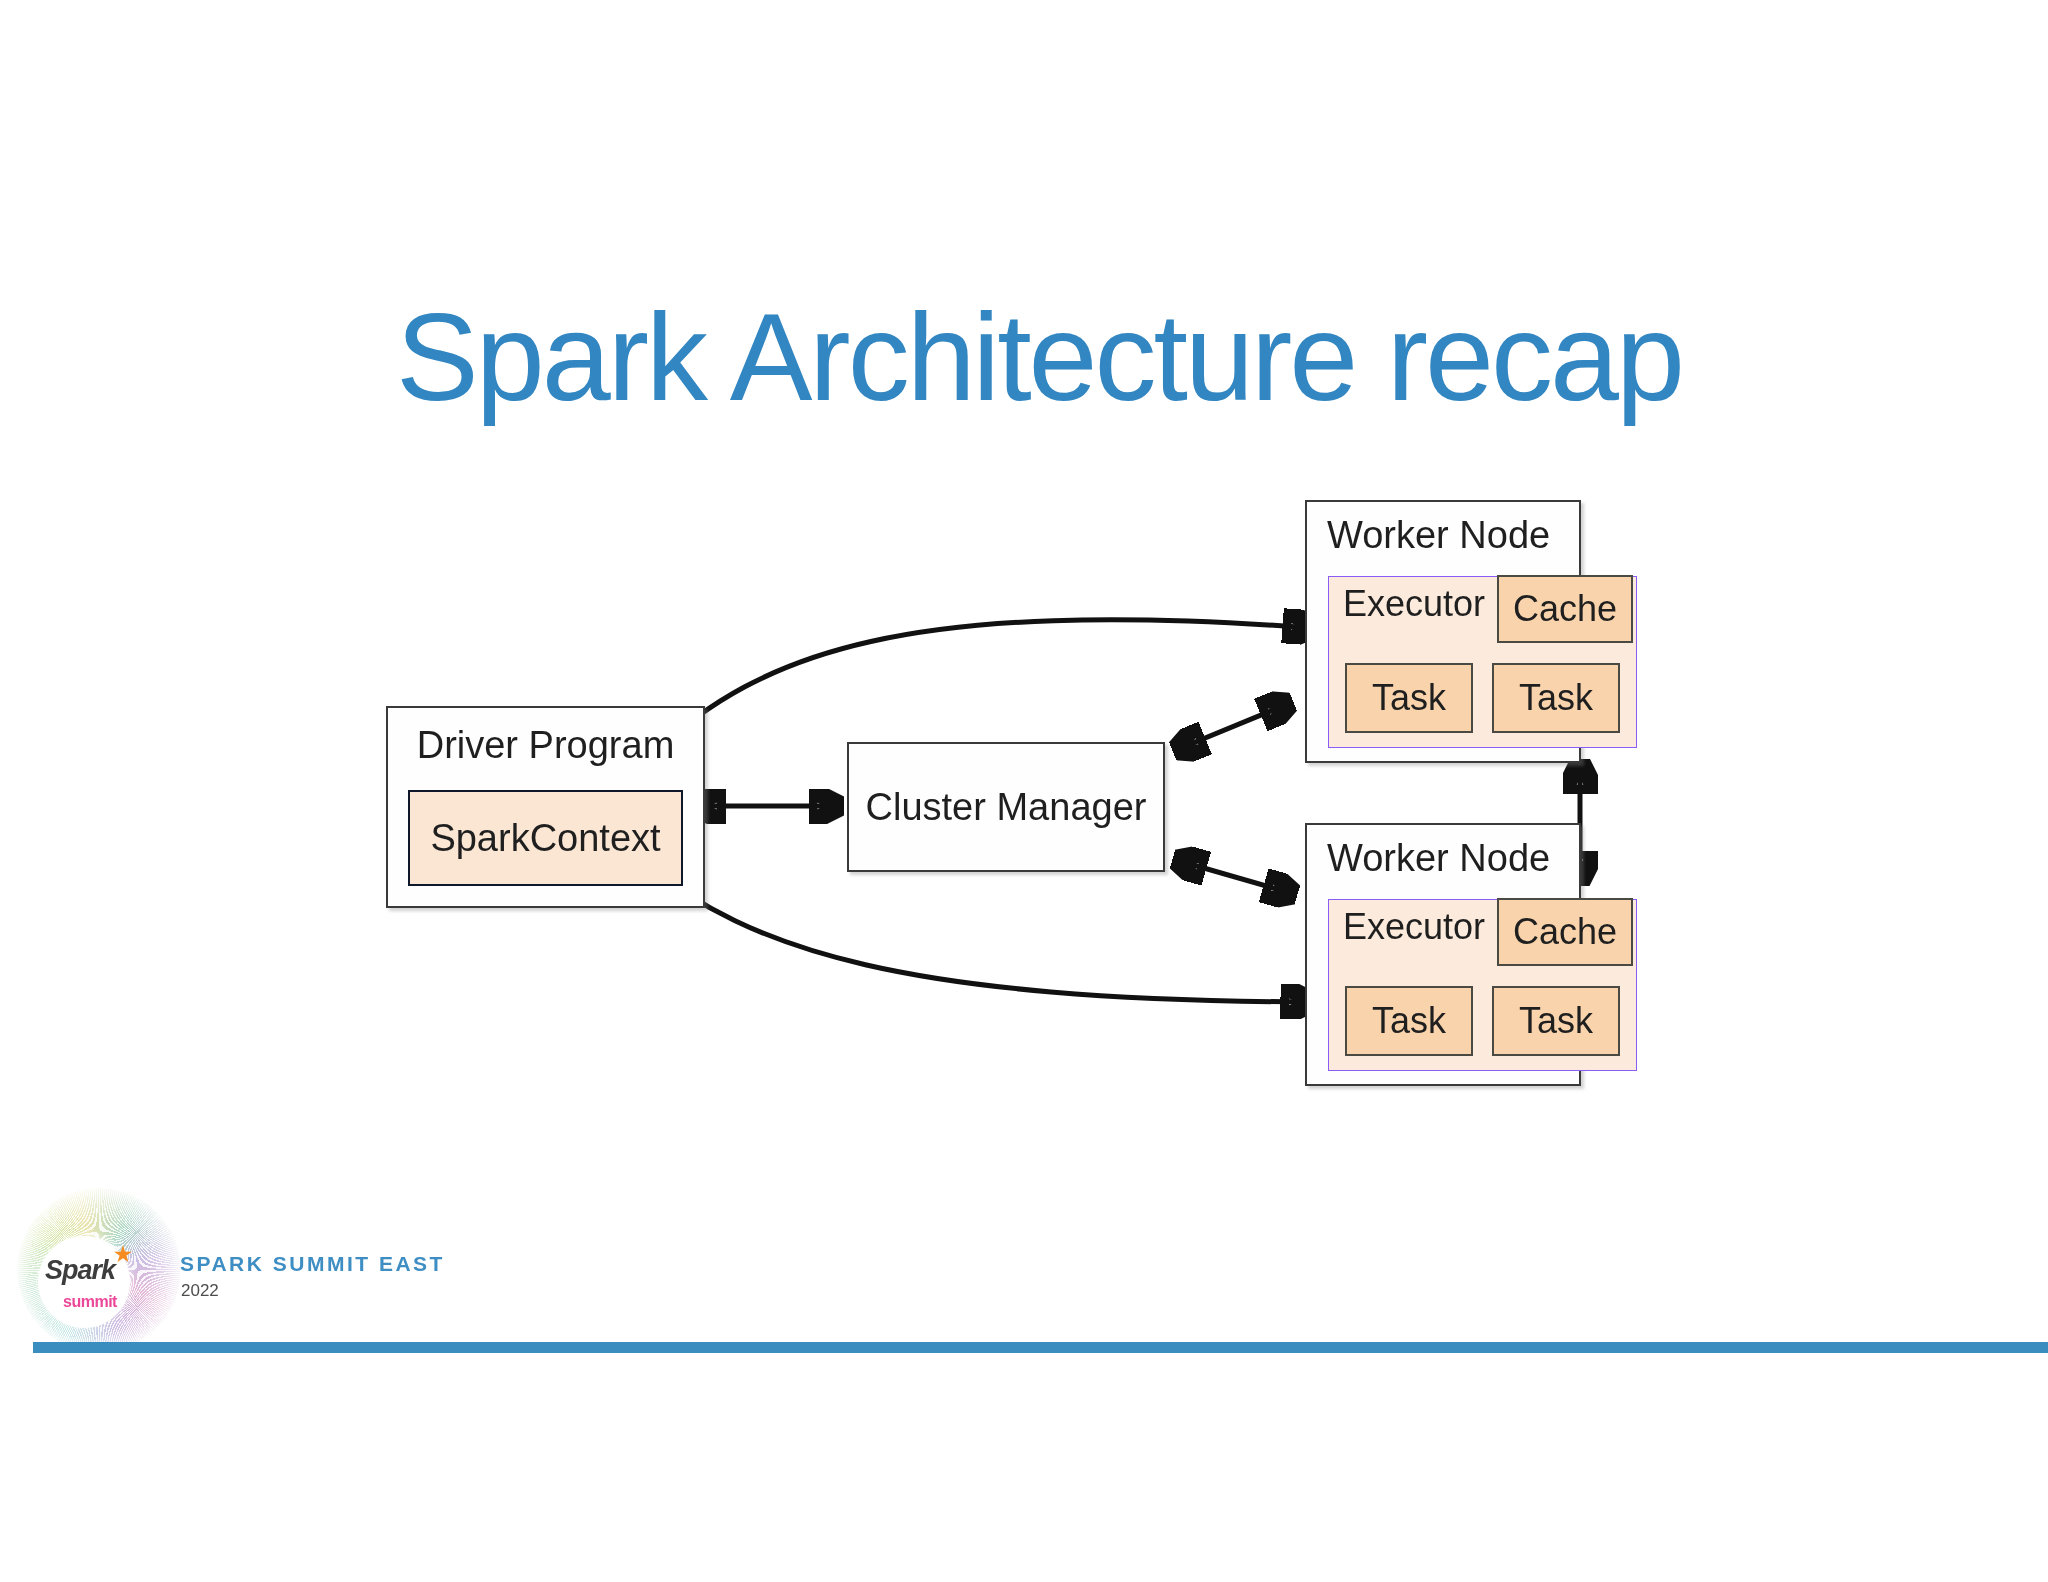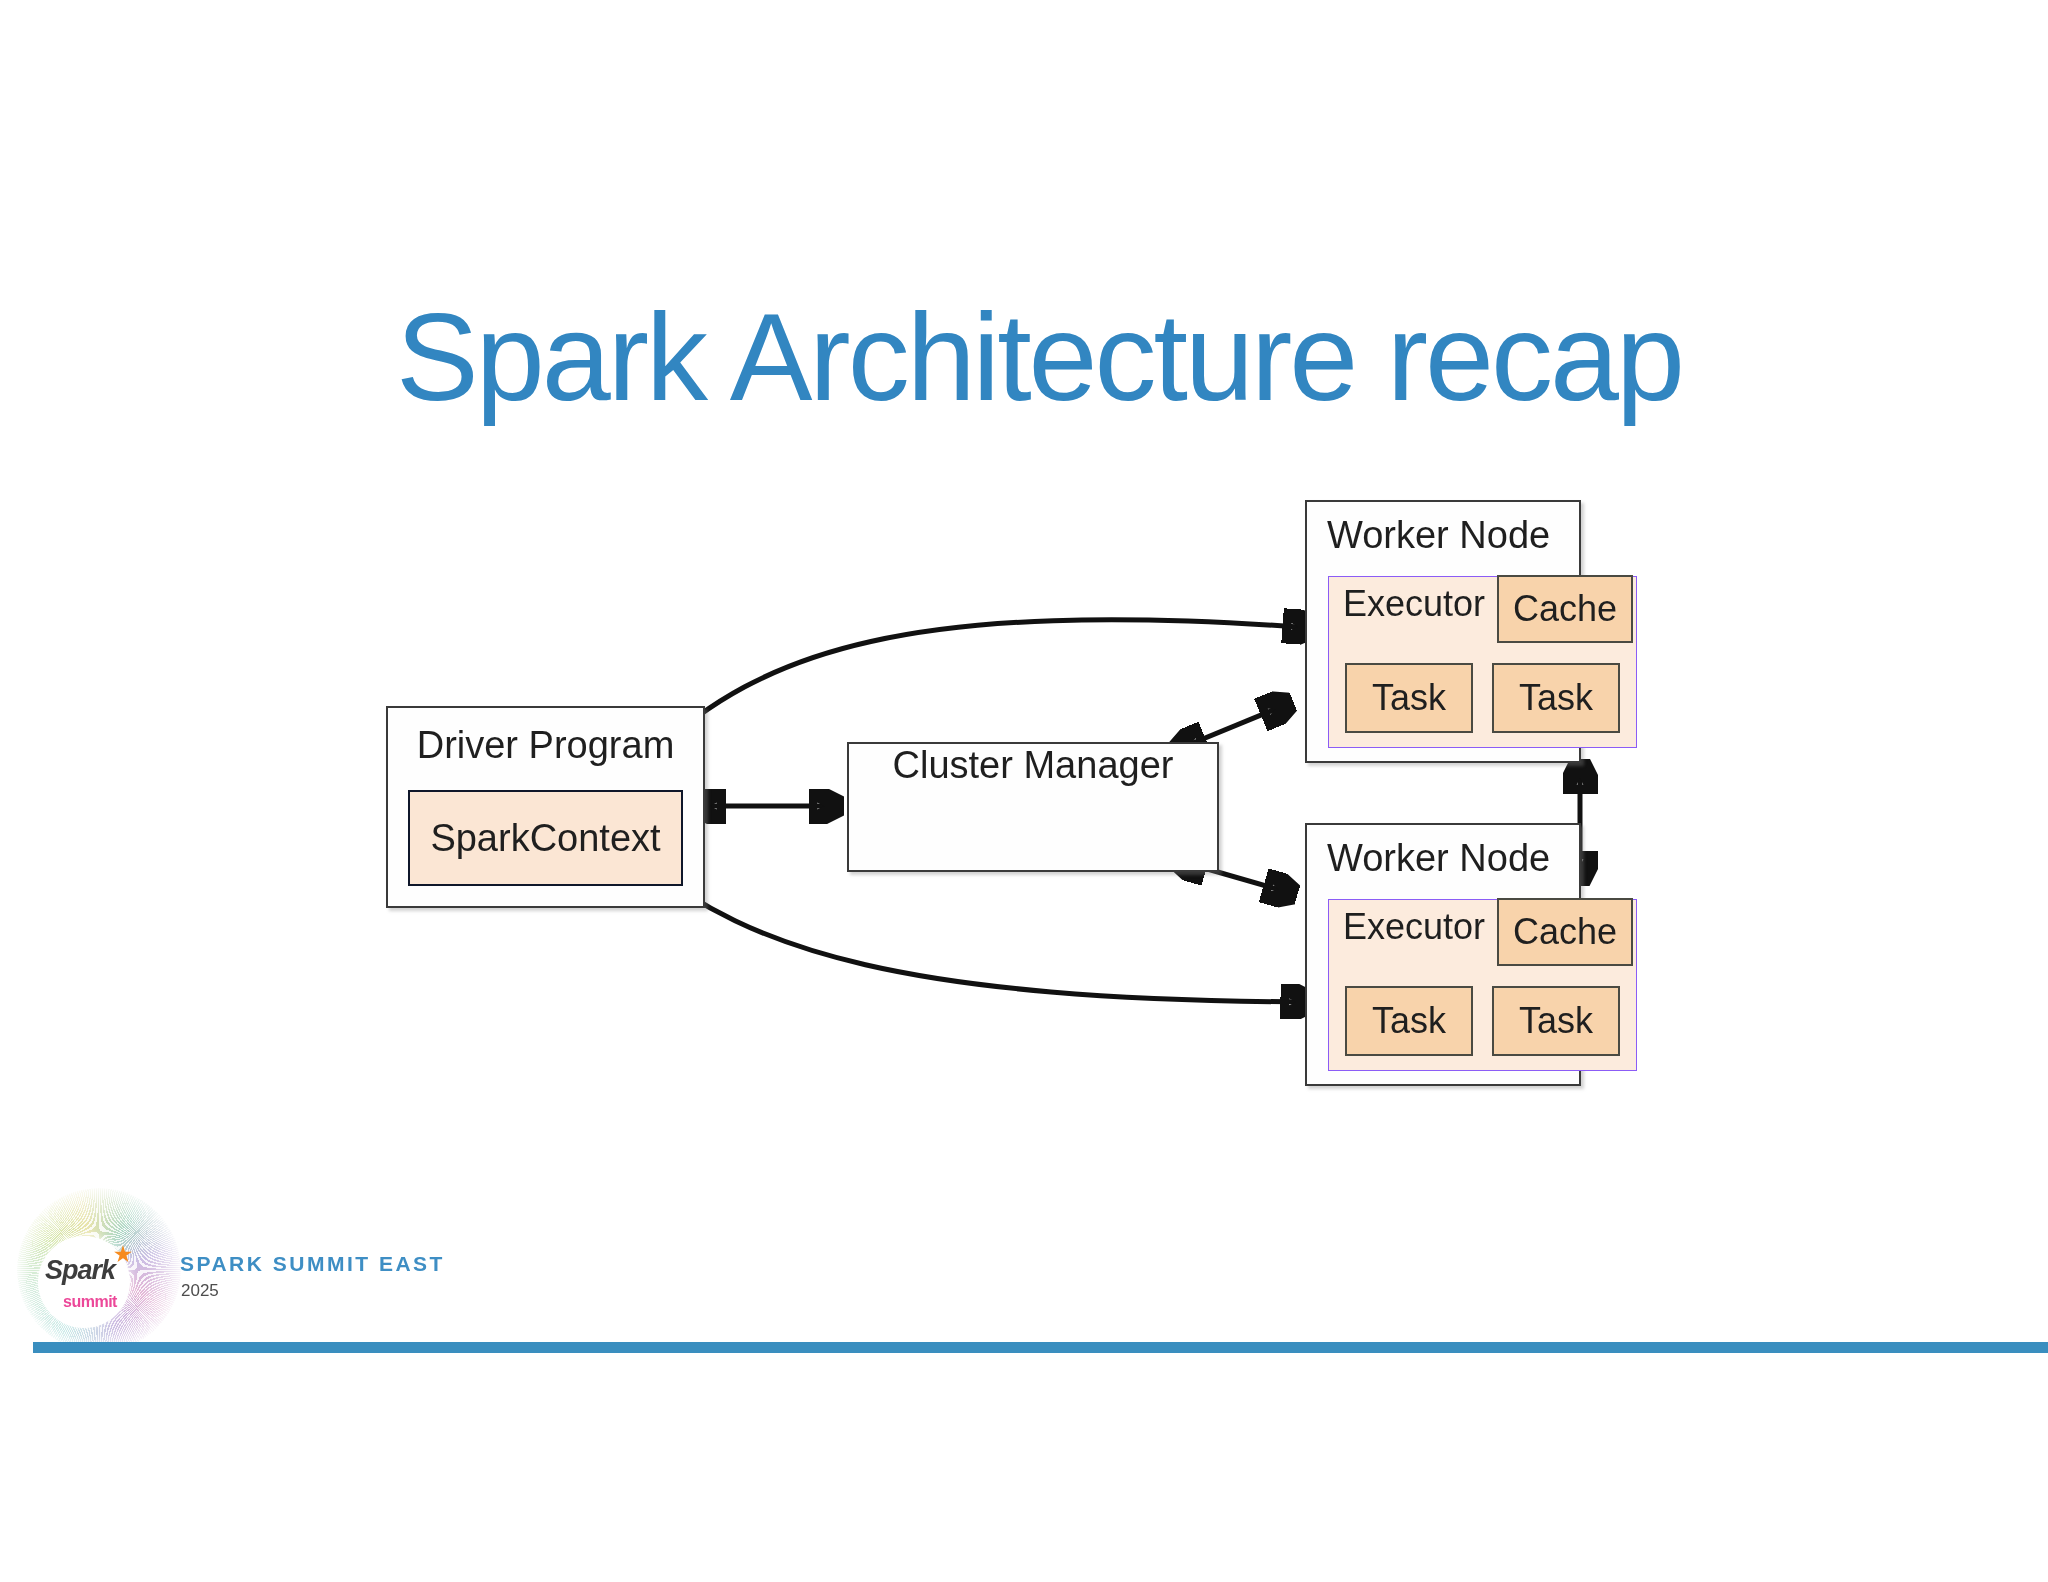--- a/index.html
+++ b/index.html
@@ -18,21 +18,21 @@
     box-shadow:3px 3px 3px rgba(130,130,130,.35);box-sizing:border-box;
   }
   .obox .box-label{font-size:38px;color:#1f1f1f;}
   .driver{left:386px;top:706px;width:319px;height:202px;}
   .driver .box-label{position:absolute;top:16px;left:0;width:100%;text-align:center;}
   .sparkcontext{
     position:absolute;left:20px;top:82px;width:275px;height:96px;box-sizing:border-box;
     background:#fbe6d4;border:2px solid #0f172a;display:flex;align-items:center;justify-content:center;
     font-size:38px;color:#1f1f1f;
   }
-  .cluster{left:847px;top:742px;width:372px;height:130px;display:flex;justify-content:center;}
+  .cluster{left:847px;top:742px;width:318px;height:130px;display:flex;align-items:center;justify-content:center;}
   .worker{width:276px;height:263px;}
   .worker.wn0{left:1305px;top:500px;}
   .worker.wn1{left:1305px;top:823px;}
   .worker .box-label{position:absolute;top:12px;left:20px;}
   .executor{
     position:absolute;left:21px;top:74px;width:309px;height:172px;box-sizing:border-box;
     background:#fcebdd;border:1px solid #8b5cf6;
   }
   .executor .exec-label{position:absolute;top:6px;left:14px;font-size:36px;color:#1f1f1f;}
   .ibox{ 
@@ -115,16 +115,16 @@
       <div class="ibox task1">Task</div>
     </div>
   </div>
 
   <div class="starburst"></div>
   <div class="logo-circle">
     <div class="logo-spark"><span>Spark</span><span class="logo-star">★</span></div>
     <div class="logo-summit">summit</div>
   </div>
   <div class="event-name">SPARK SUMMIT EAST</div>
-  <div class="event-year">2025</div>
+  <div class="event-year">2022</div>
   <div class="footer-bar"></div>
 
 </div>
 
 </body></html>

